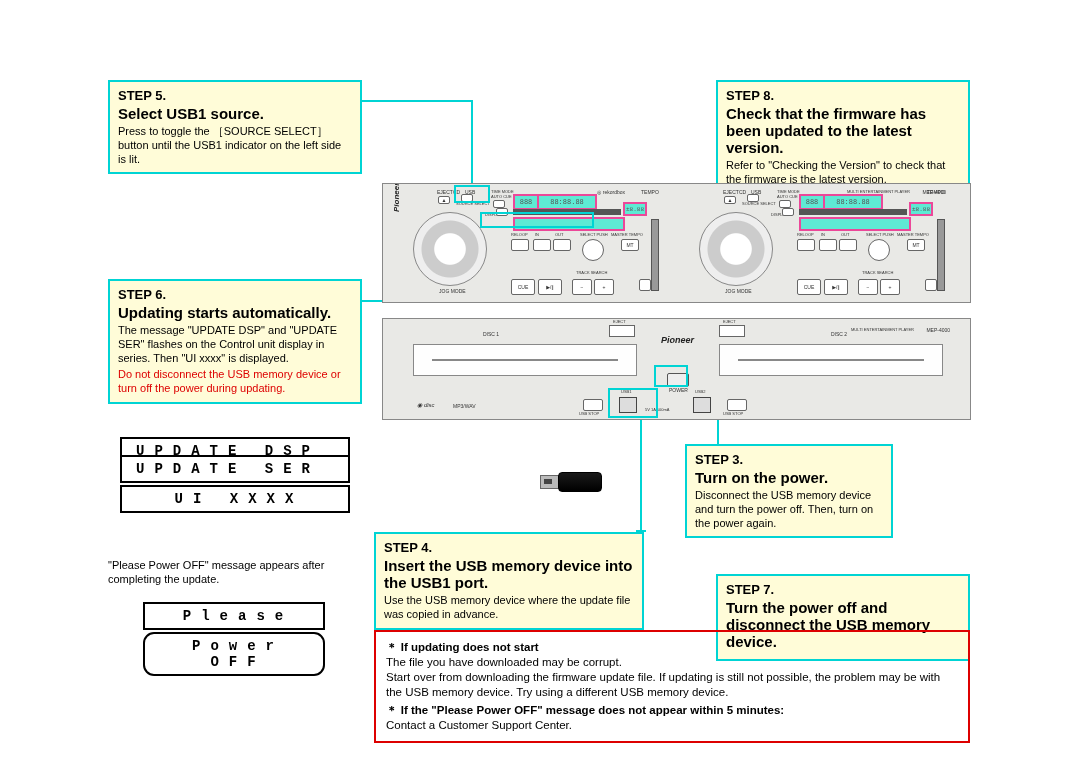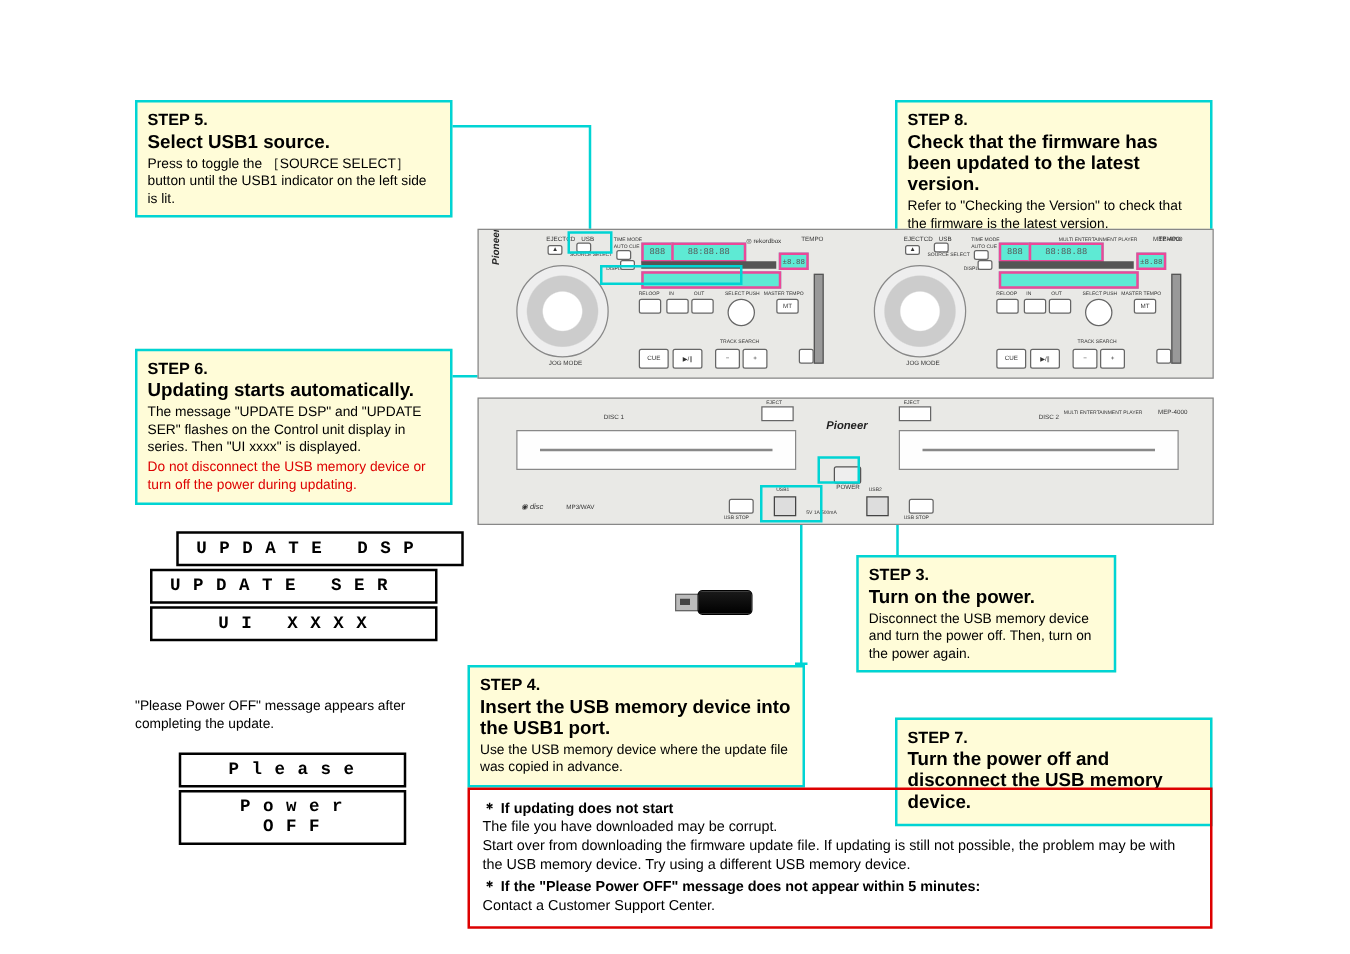--- a/index.html
+++ b/index.html
@@ -145,28 +145,28 @@
     <div class="step-body">Press to toggle the ［SOURCE SELECT］ button until the USB1 indicator on the left side is lit.</div>
   </div>
 
   <div class="step-box" style="left:108px; top:279px; width:254px;">
     <p class="step-title">STEP 6.</p>
     <p class="step-sub">Updating starts automatically.</p>
     <div class="step-body">The message "UPDATE DSP" and "UPDATE SER" flashes on the Control unit display in series. Then "UI xxxx" is displayed.</div>
     <div class="step-body redtext" style="margin-top:3px">Do not disconnect the USB memory device or turn off the power during updating.</div>
   </div>
 
-  <div class="display-box" style="left:120px; top:425px; width:230px;margin-left:21px;">UPDATE DSP</div>
+  <div class="display-box" style="left:120px; top:437px; width:230px;">UPDATE DSP</div>
   <div class="display-box" style="left:120px; top:455px; width:230px;">UPDATE SER</div>
   <div class="display-box" style="left:120px; top:485px; width:230px; text-align:center;">UI XXXX</div>
 
   <div class="notes" style="left:108px; top:558px; width:254px;">"Please Power OFF" message appears after completing the update.</div>
 
   <div class="display-box" style="left:143px; top:602px; width:182px; text-align:center;">Please</div>
-  <div class="display-box" style="left:143px; top:632px; width:182px; text-align:center;">Power OFF</div>
+  <div class="display-box" style="left:143px; top:632px; width:182px; text-align:center;border-radius:11px;">Power OFF</div>
 
   <div class="step-box" style="left:716px; top:80px; width:254px;">
     <p class="step-title">STEP 8.</p>
     <p class="step-sub">Check that the firmware has been updated to the latest version.</p>
     <div class="step-body">Refer to "Checking the Version" to check that the firmware is the latest version.</div>
   </div>
 
   <div class="step-box" style="left:685px; top:444px; width:208px;">
     <p class="step-title">STEP 3.</p>
     <p class="step-sub">Turn on the power.</p>

